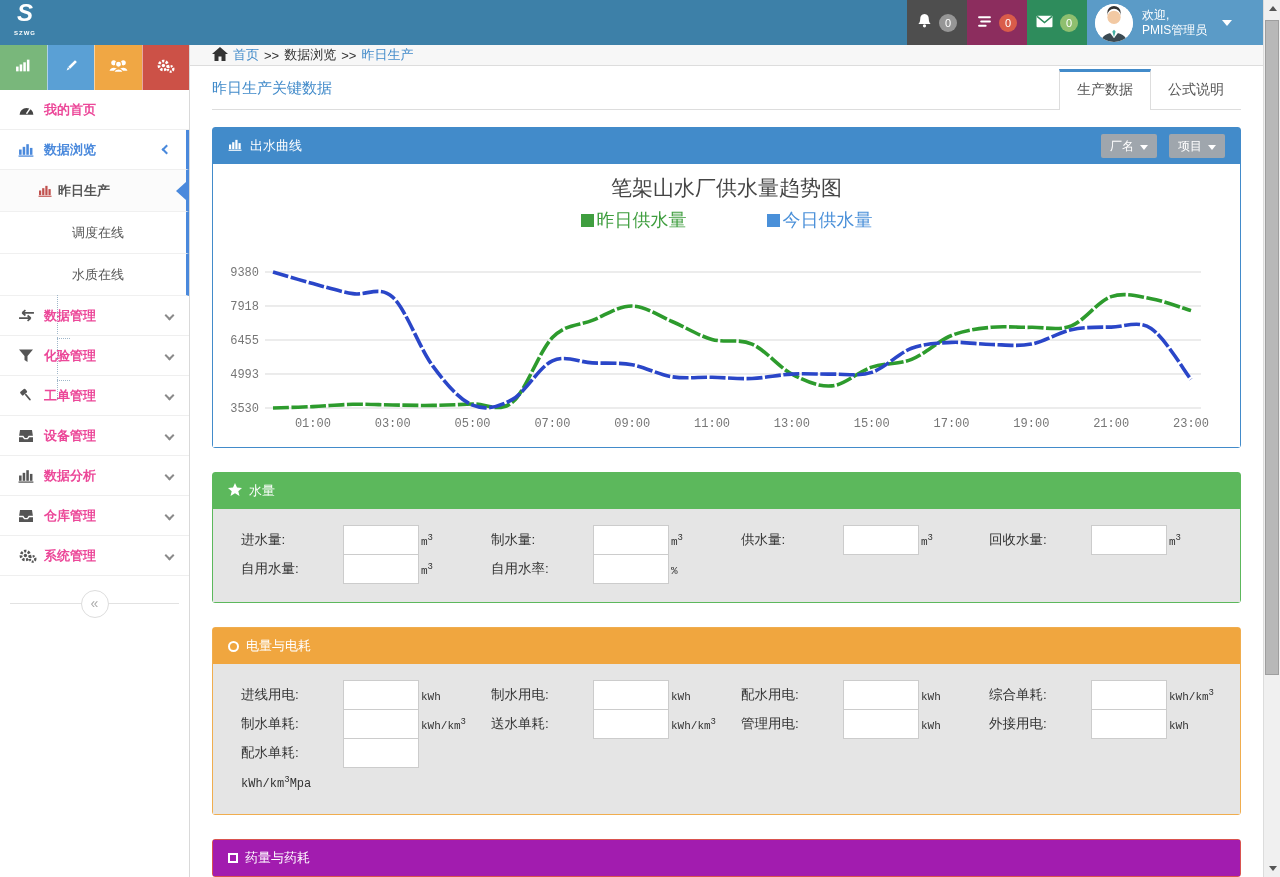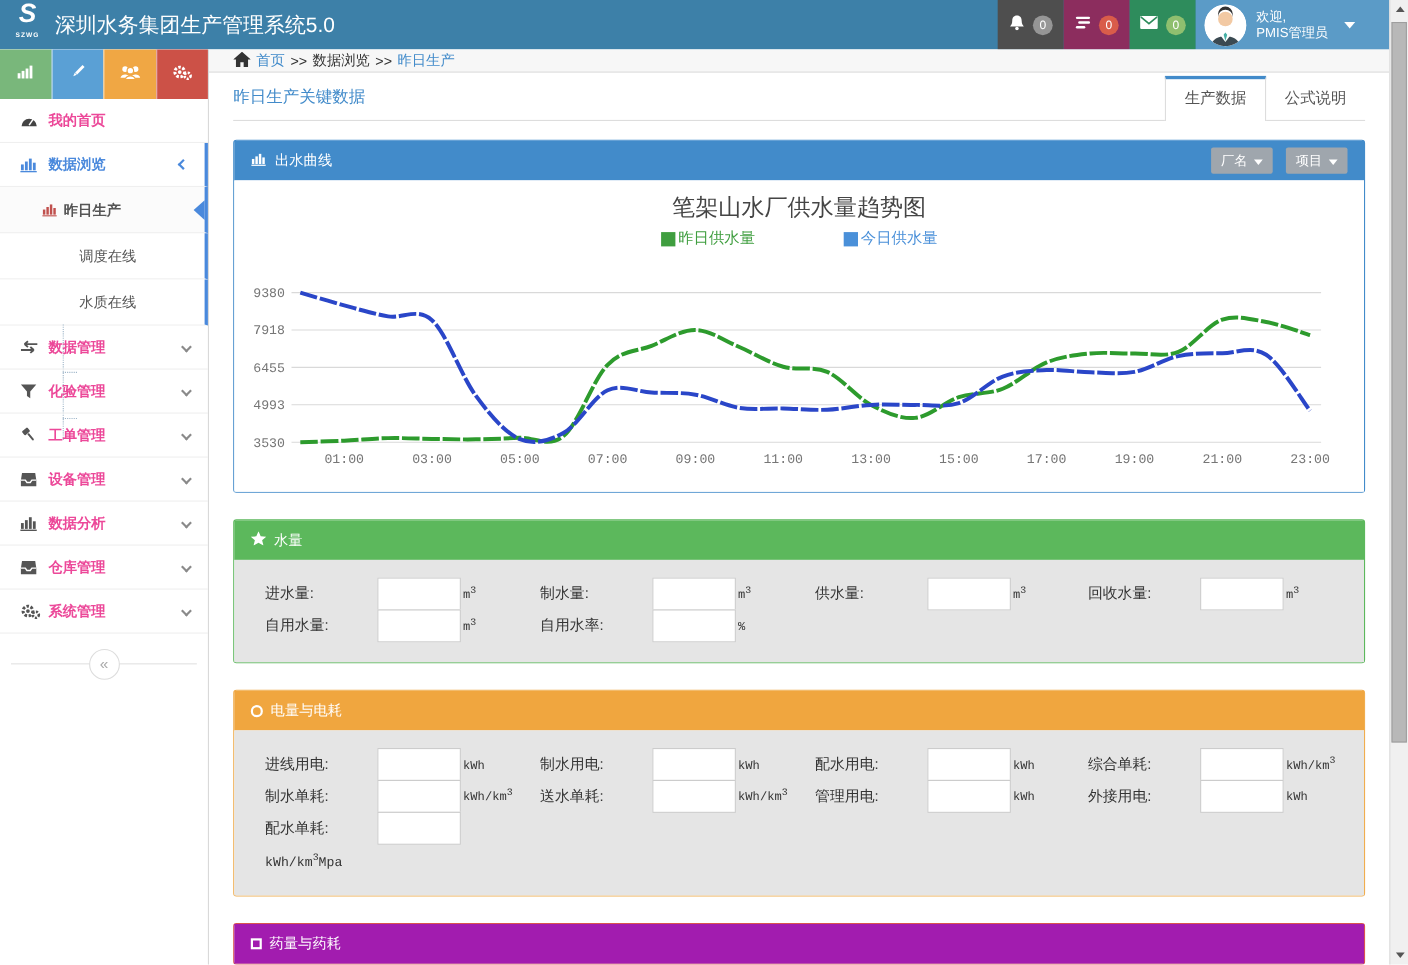--- a/index.html
+++ b/index.html
@@ -81,21 +81,21 @@
   .head-btns { margin-left:auto; display:flex; gap:12px; }
   .head-btn { background:#9fa6ad; color:#fff; font-size:12px; border:none; border-radius:2px; height:24px;
               padding:0 9px; display:flex; align-items:center; gap:6px; cursor:pointer; }
   .head-btn .caret-down { border-top-color:#fff; border-left-width:4px; border-right-width:4px; border-top-width:5px; margin:3px 0 0; }
   .icon-circle { width:11px; height:11px; border:2px solid #fff; border-radius:50%; display:inline-block; }
   .icon-square { width:10px; height:10px; border:2px solid #fff; display:inline-block; }
 
   
   .chart-body { height:283px; background:#fff; }
   .chart-title { text-align:center; font-size:21px; color:#454545; padding-top:10px; }
-  .chart-legend { display:flex; justify-content:center; gap:80px; margin-top:6px; font-size:14px; }
+  .chart-legend { display:flex; justify-content:center; gap:80px; margin-top:6px; font-size:18px; }
   .legend-item { display:flex; align-items:center; gap:3px; }
   .legend-swatch { width:13px; height:13px; display:inline-block; }
   #chart-svg { display:block; margin:4px 0 0 16px; }
 
   
   .fields-body { padding:16px 0 0 28px; background:#e5e5e5; }
   .panel-green .fields-body { height:93px; }
   .panel-orange .fields-body { height:150px; }
   .f-row { display:grid; grid-template-columns:250px 250px 248px 1fr; }
   .f-row + .f-row { margin-top:-1px; }
@@ -116,21 +116,20 @@
   .sb-thumb { position:absolute; left:1px; top:20px; width:14px; height:655px; background:#b8b8b8; border:1px solid #9e9e9e; }
 </style>
 </head>
 <body>
 
 <div id="app">
 
   <header class="navbar">
     <div class="brand">
       <div class="logo">S<small>SZWG</small></div>
-      <div class="app-title">深圳水务集团生产管理系统5.0</div>
     </div>
     <div class="nav-right">
       <div class="notif notif-bell">
         <span>
           <svg width="15" height="15" viewBox="0 0 14 14">
               <path d="M7 1 C4.2 1 3 3 3 5.5 C3 8.5 1.8 9.5 1.2 10.3 H12.8 C12.2 9.5 11 8.5 11 5.5 C11 3 9.8 1 7 1Z" fill="#fff"></path>
               <circle cx="7" cy="12" r="1.5" fill="#fff"></circle>
             </svg>
         </span>
         <span class="badge badge-gray">0</span>

